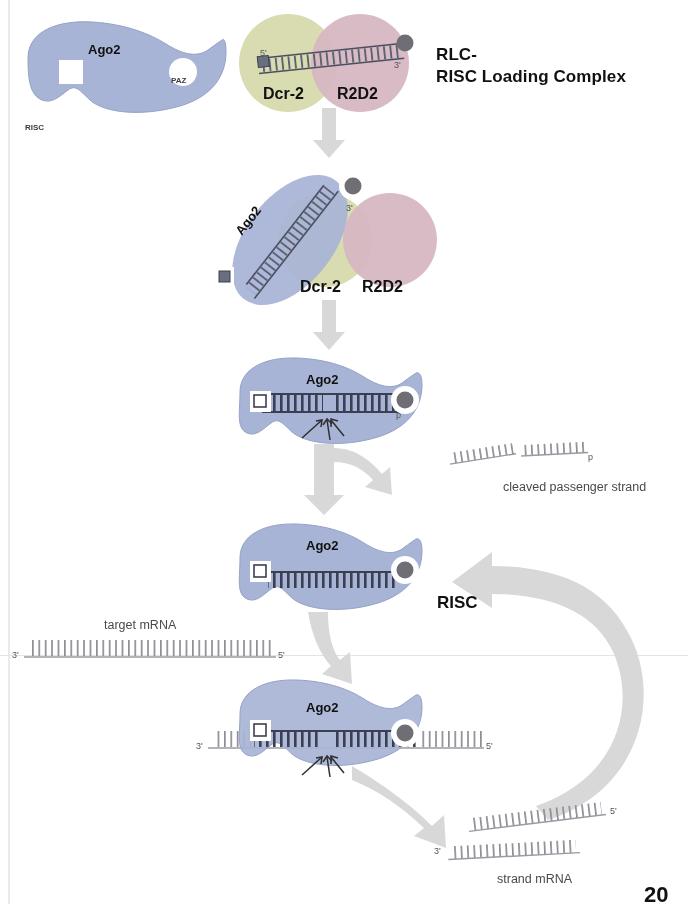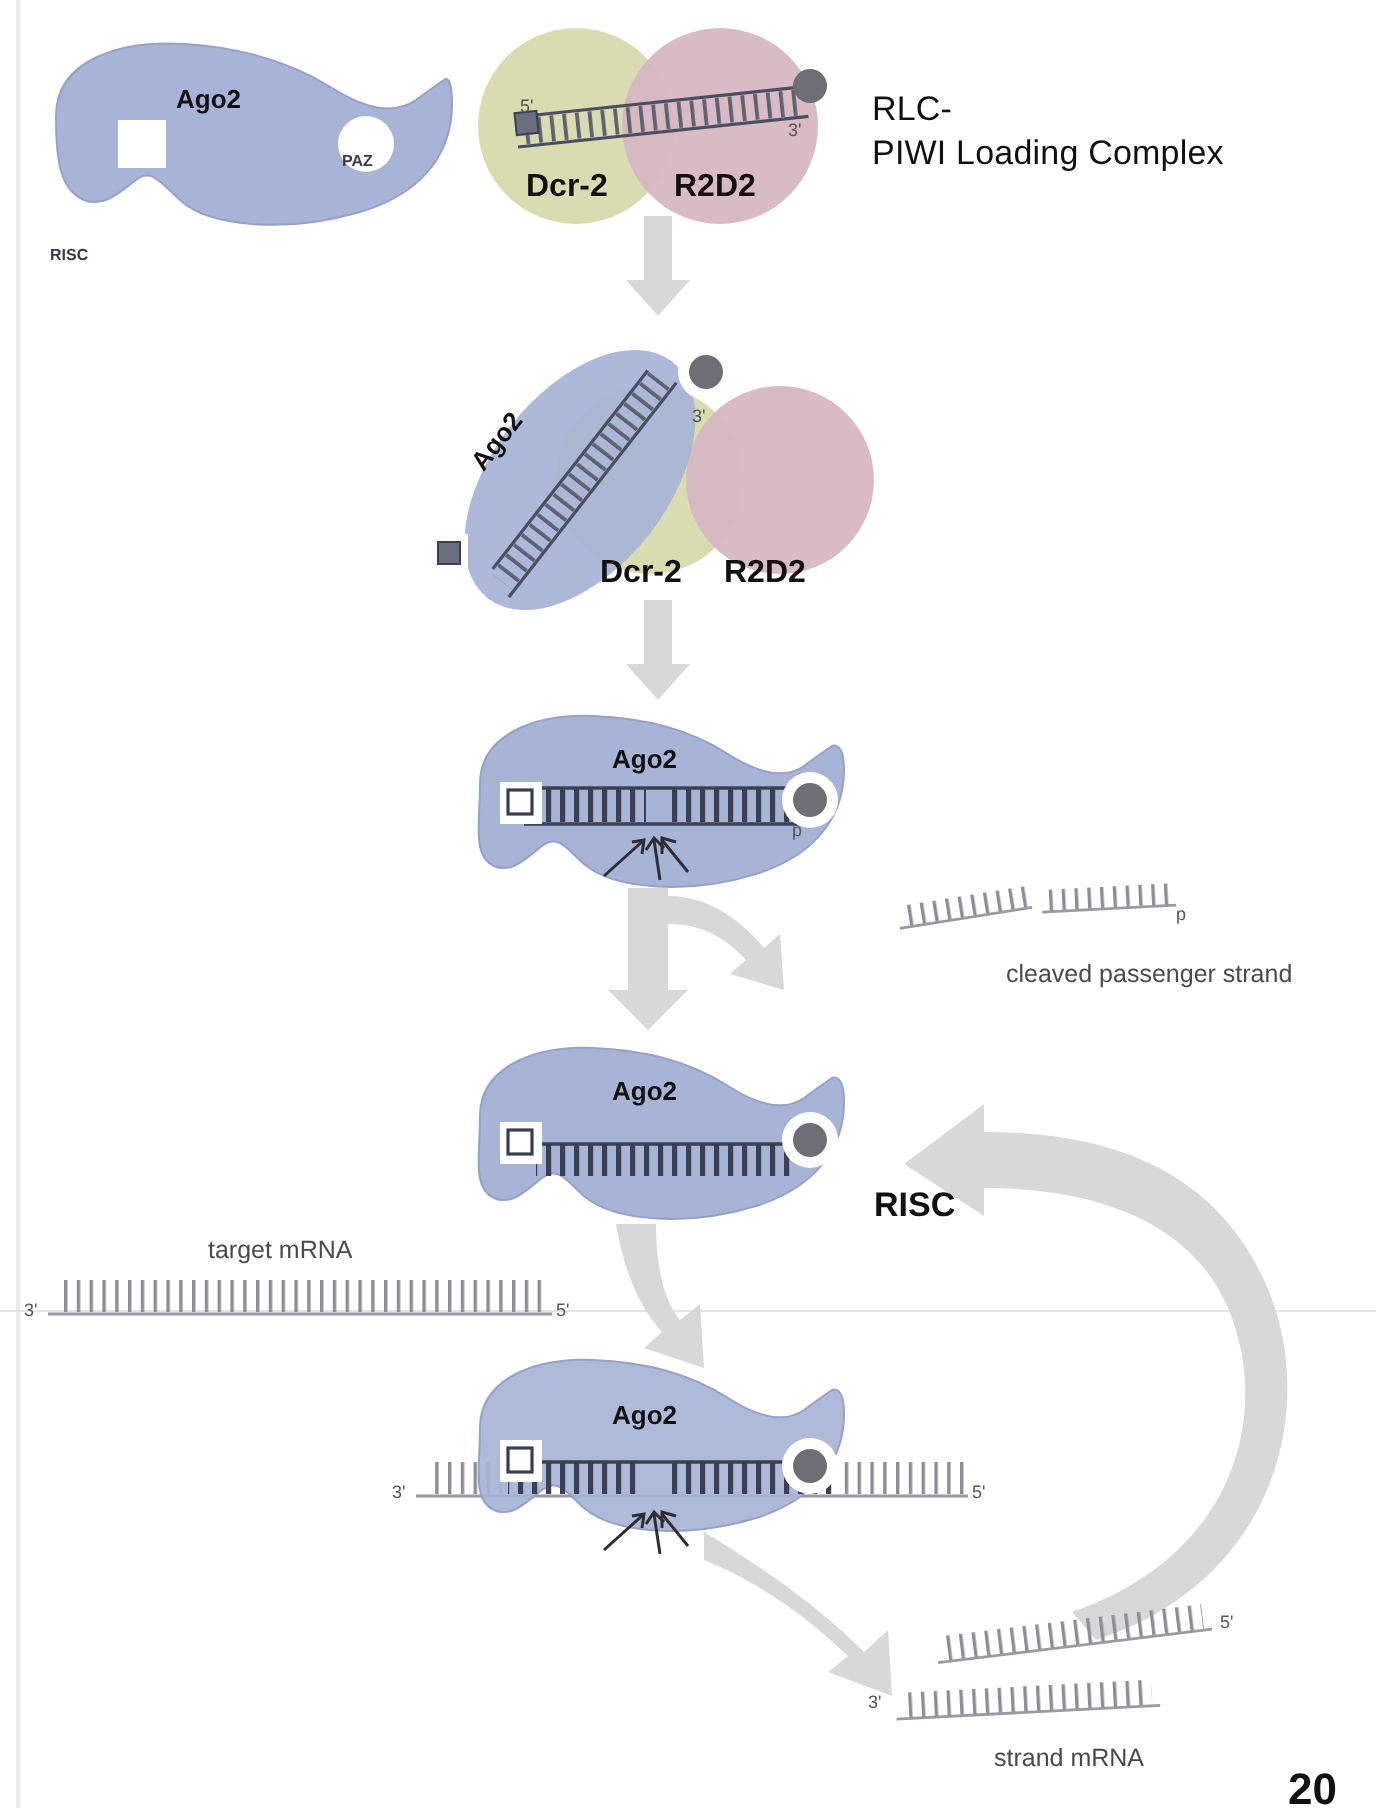--- a/index.html
+++ b/index.html
@@ -8,21 +8,21 @@
     font-family:"Liberation Sans", sans-serif;
     color:#1a1a1a;
   }
   #stage{position:absolute;left:0;top:0;width:688px;height:678px;}
   svg#diagram{position:absolute;left:0;top:0;width:688px;height:904px;display:block;}
 
   .lbl{position:absolute;white-space:nowrap;}
   .protein-name{font-weight:bold;font-size:13px;color:#111;}
   .protein-name.sm{font-size:16px;}
   .domain-tag{font-size:8px;color:#3a3a4a;font-weight:bold;margin-top:36px;}
-  .heading{font-weight:normal;font-size:17px;color:#111;line-height:1.32;letter-spacing:.1px;}
+  .heading{font-weight:bold;font-size:17px;color:#111;line-height:1.32;letter-spacing:.1px;}
   .risc-title{font-weight:bold;font-size:17px;color:#111;margin-top:41px;}
   .caption{font-size:12.5px;color:#4a4a4a;}
   .endmark{font-size:9px;color:#555;}
   .pagenum{font-weight:bold;font-size:22px;color:#111;}
   .leftrule{position:absolute;left:8px;top:0;width:2px;height:904px;background:#e9e9ee;}
   .botrule{position:absolute;left:0;bottom:22px;width:688px;height:1px;background:#e3e3e8;}
 </style>
 </head>
 <body>
 
@@ -229,21 +229,21 @@
   <div class="lbl protein-name" style="left:88px;top:42px;">Ago2</div>
   <div class="lbl domain-tag" style="left:171px;top:40px;">PAZ</div>
   <div class="lbl domain-tag" style="left:25px;top:87px;">RISC</div>
 
   <div class="lbl protein-name sm" style="left:263px;top:85px;">Dcr-2</div>
   <div class="lbl protein-name sm" style="left:337px;top:85px;">R2D2</div>
   <div class="lbl endmark" style="left:260px;top:48px;">5'</div>
   <div class="lbl endmark" style="left:394px;top:60px;">3'</div>
 
   <div class="lbl heading" style="left:436px;top:44px;">RLC-</div>
-  <div class="lbl heading" style="left:436px;top:66px;">PIWI Loading Complex</div>
+  <div class="lbl heading" style="left:436px;top:66px;">RISC Loading Complex</div>
 
   <div class="lbl protein-name" style="left:232px;top:213px;transform:rotate(-52deg);">Ago2</div>
   <div class="lbl protein-name sm" style="left:300px;top:278px;">Dcr-2</div>
   <div class="lbl protein-name sm" style="left:362px;top:278px;">R2D2</div>
   <div class="lbl endmark" style="left:346px;top:203px;">3'</div>
 
   <div class="lbl protein-name" style="left:306px;top:372px;">Ago2</div>
   <div class="lbl endmark" style="left:396px;top:410px;">p</div>
 
   <div class="lbl endmark" style="left:588px;top:452px;">p</div>

